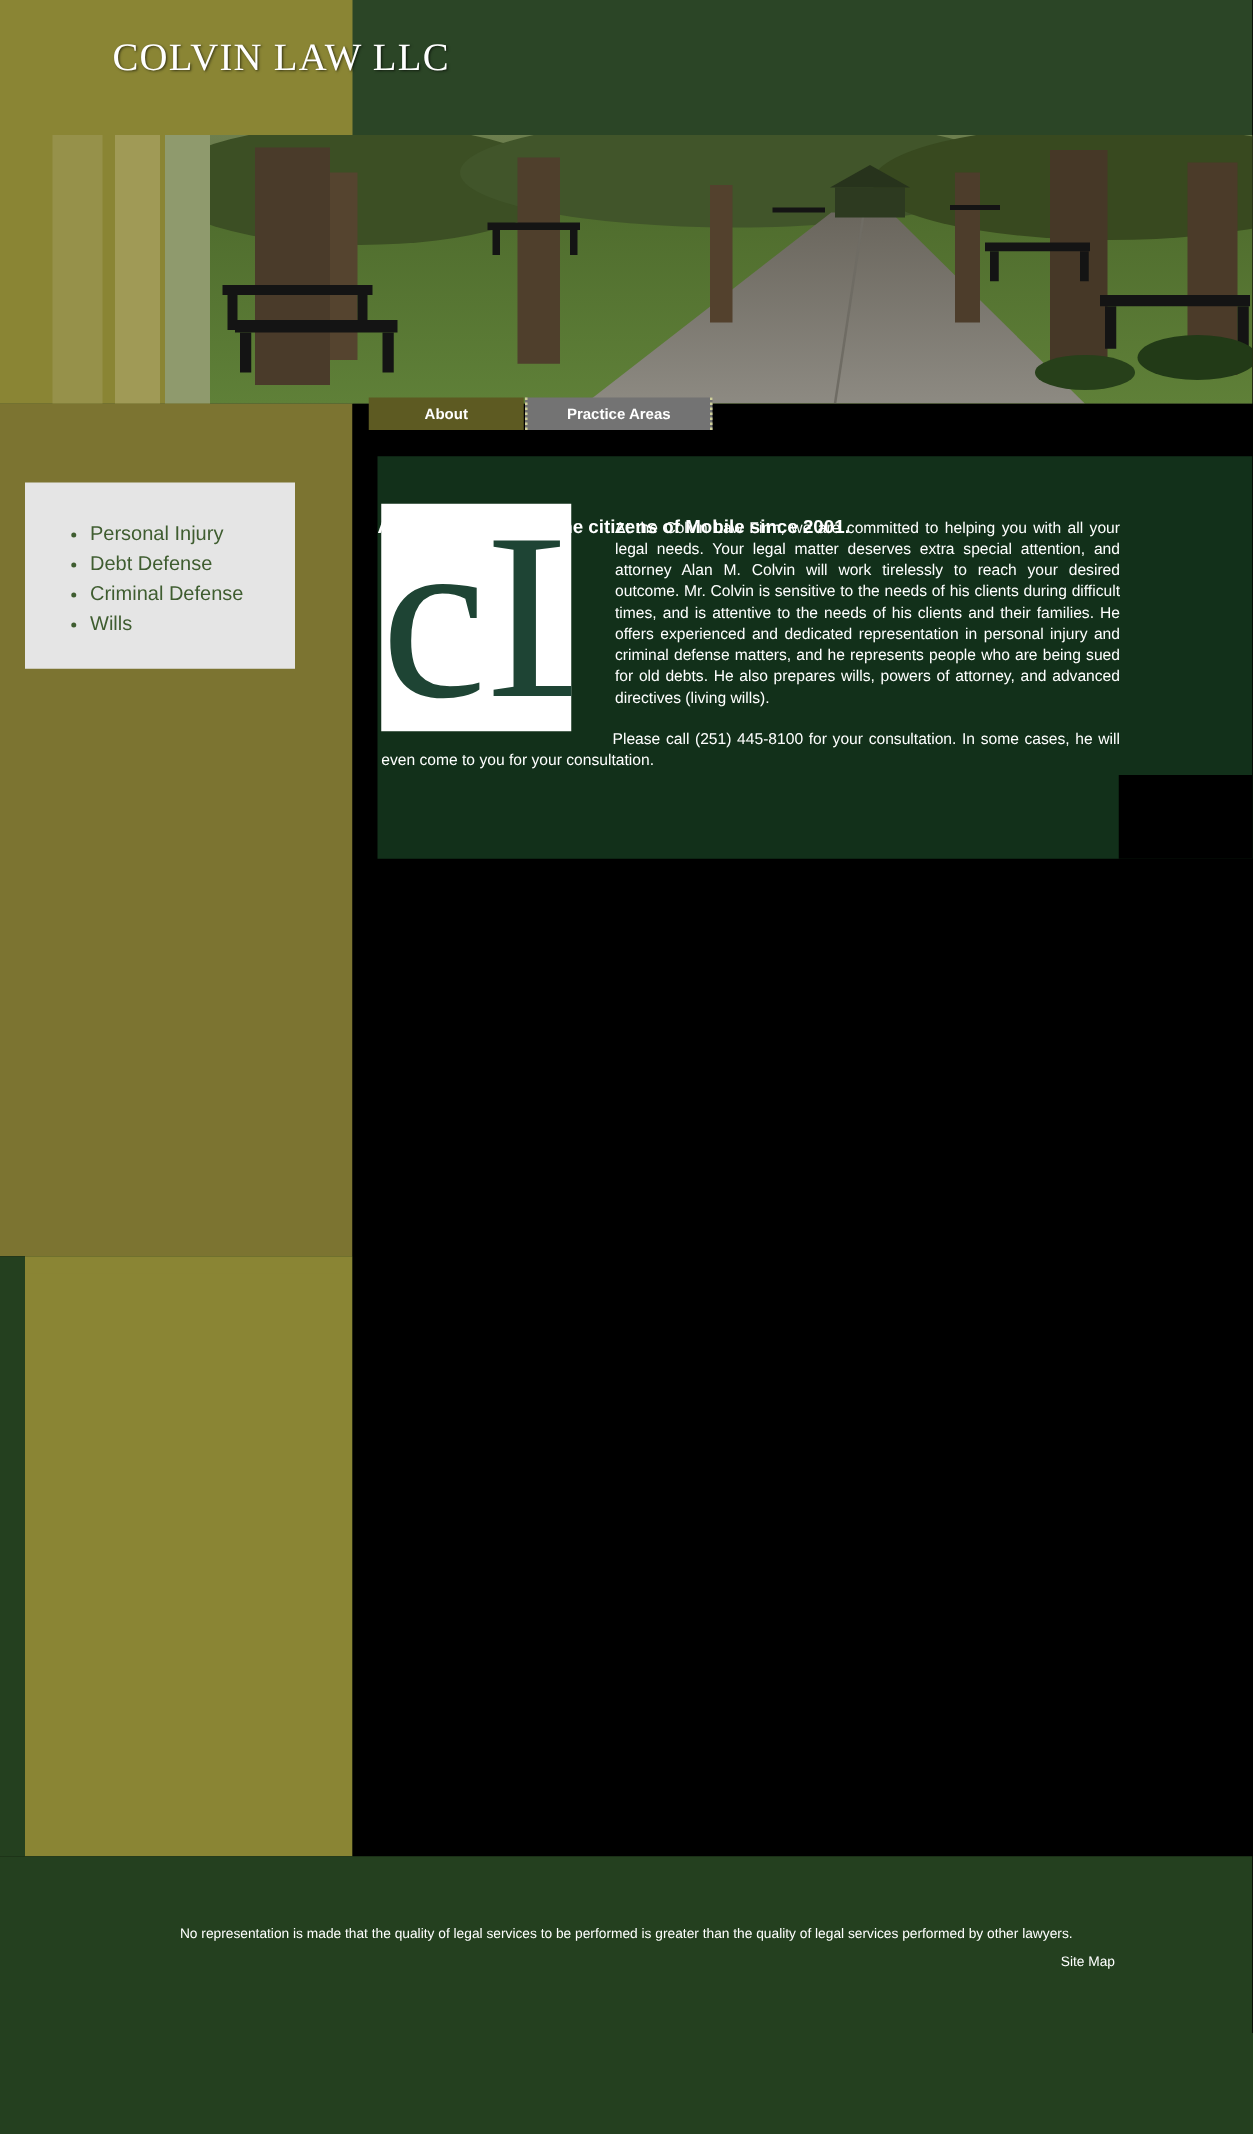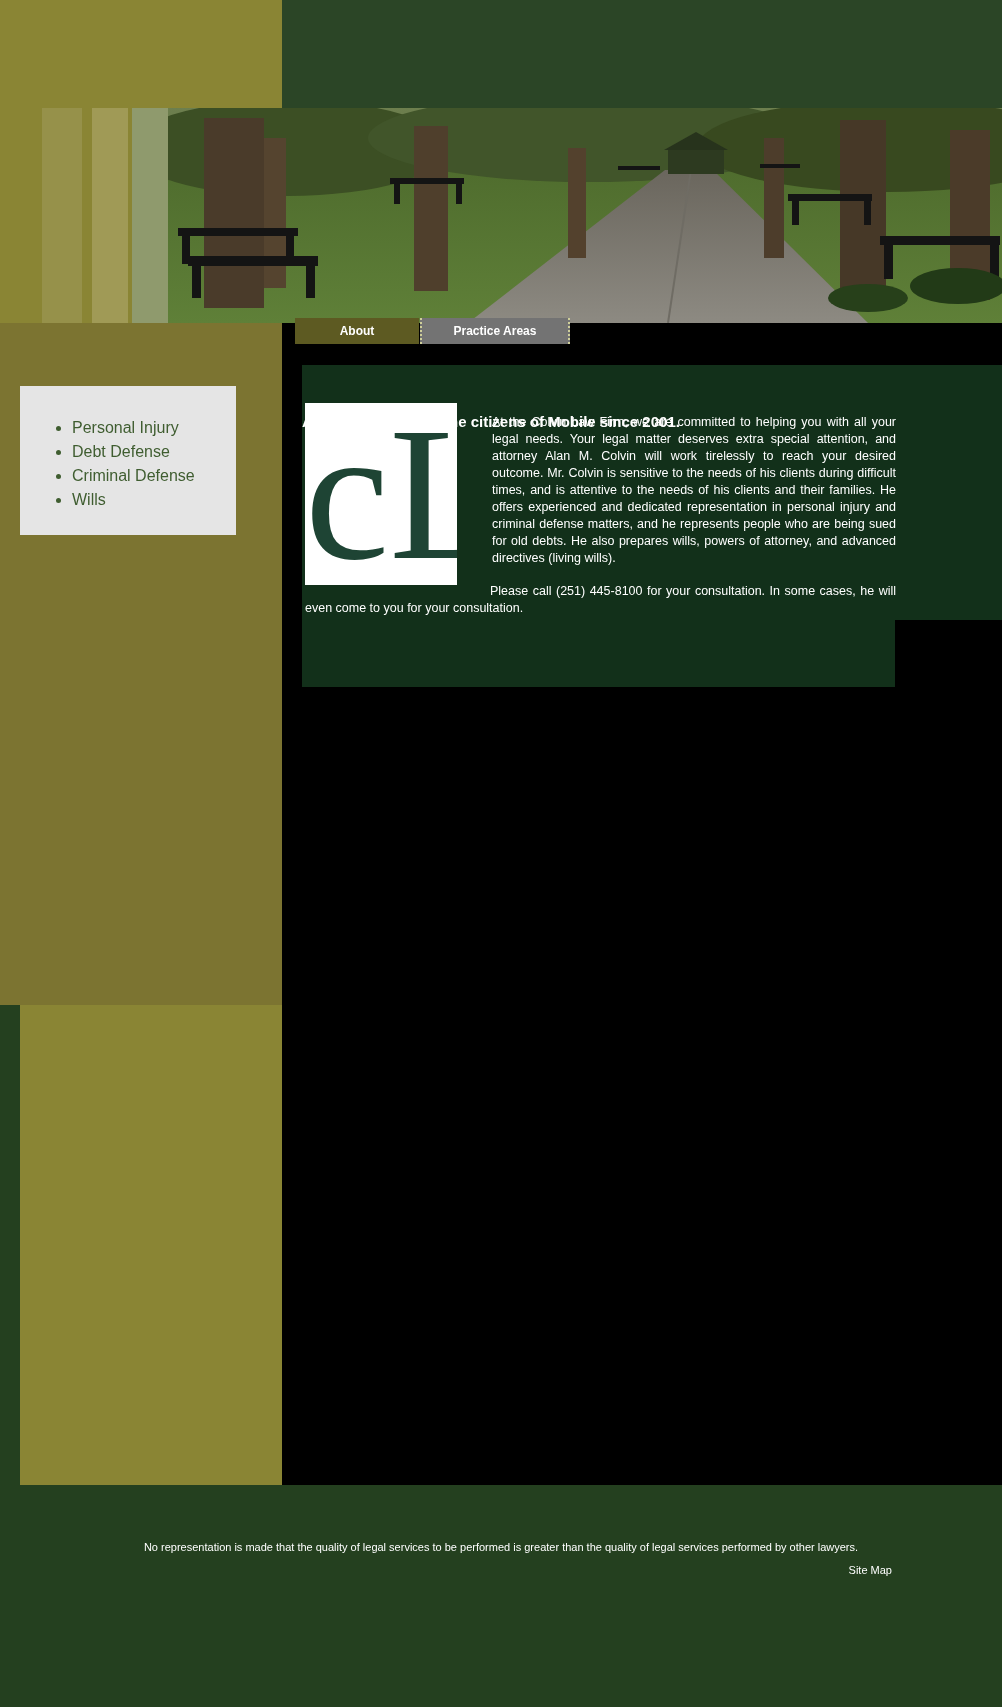--- a/index.html
+++ b/index.html
@@ -258,20 +258,21 @@
     text-align: right;
     padding-right: 110px;
     box-sizing: border-box;
   }
 </style>
 </head>
 <body>
 
 <div class="header">
   <div class="header-olive"></div>
+  <div class="site-title">COLVIN LAW LLC</div>
 </div>
 
 <div class="hero">
   <div class="hero-left-bars">
     <i class="b1"></i>
       <i class="b2"></i>
       <i class="b3"></i>
   </div>
   <div class="hero-photo">
     <svg width="834" height="215" viewBox="0 0 834 215" xmlns="http://www.w3.org/2000/svg">

